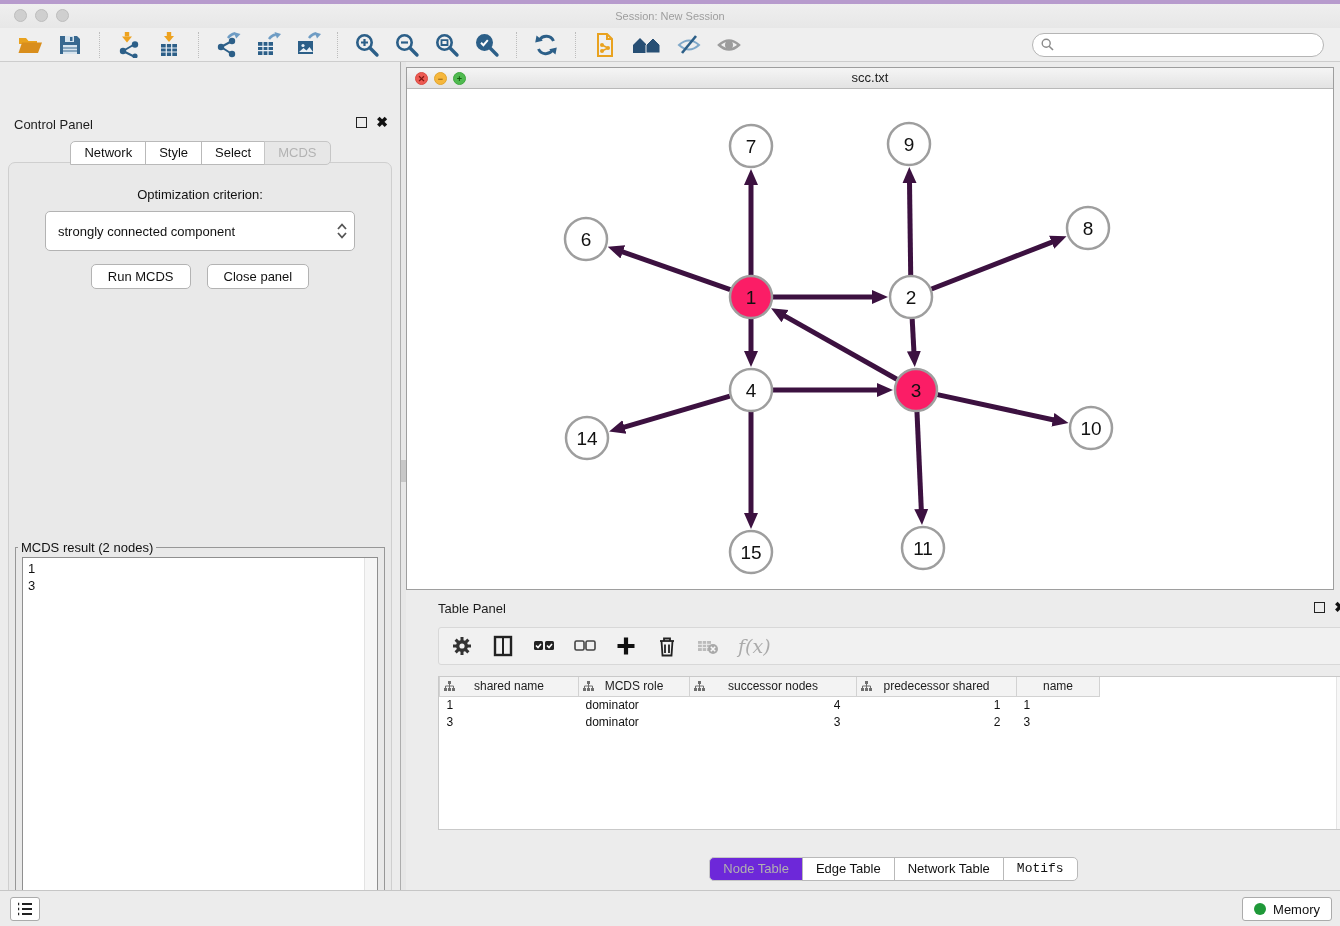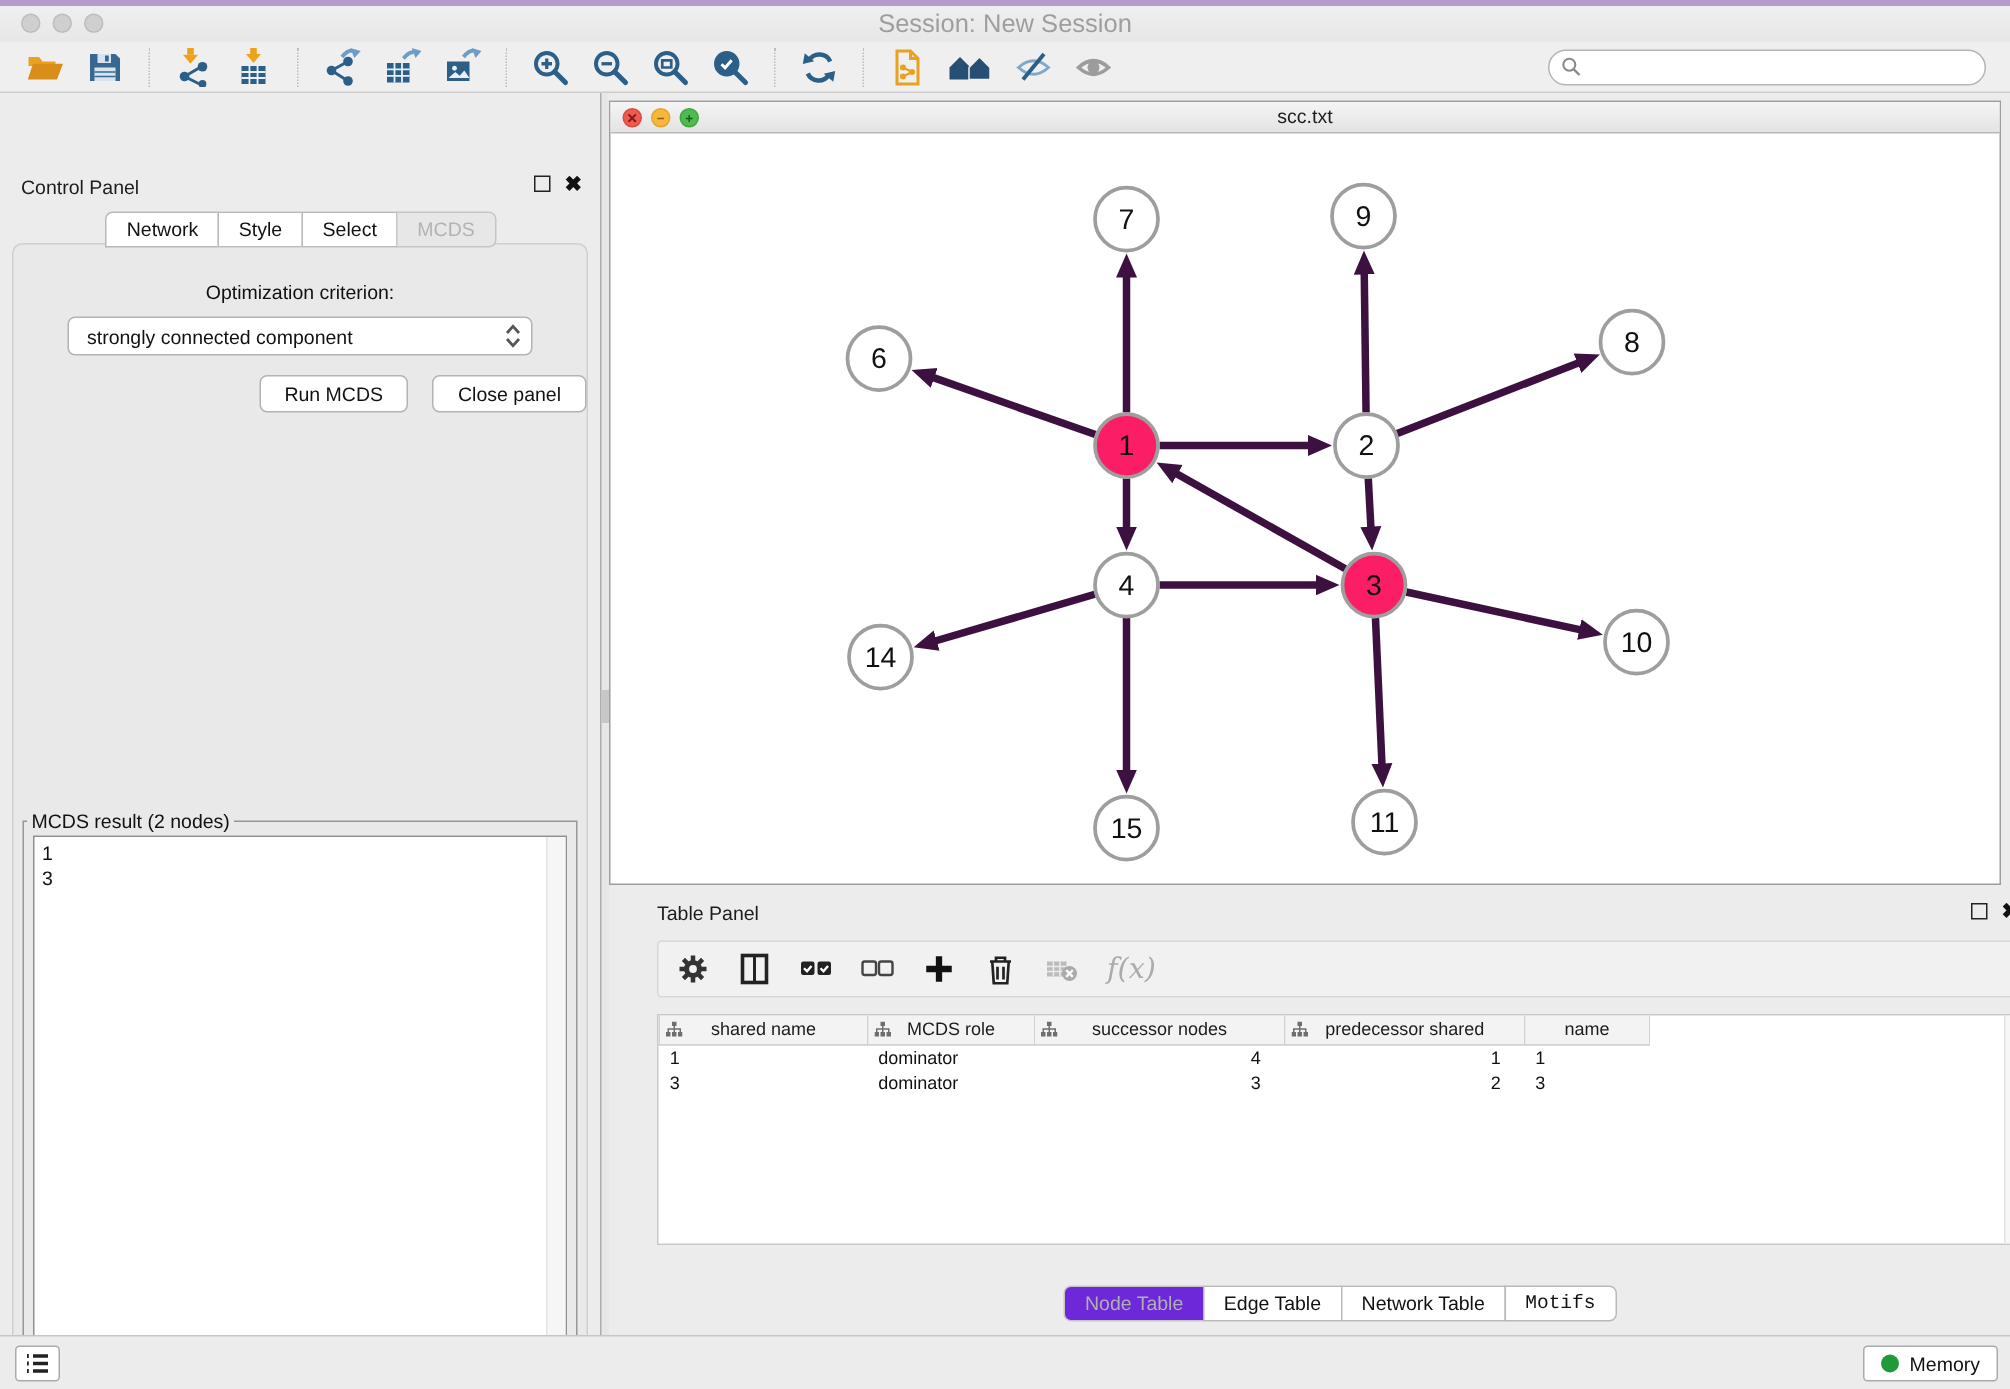--- a/index.html
+++ b/index.html
@@ -3,21 +3,21 @@
 <meta charset="utf-8">
 <style>
   * { box-sizing: border-box; margin: 0; padding: 0; }
   html,body { width:1340px; height:926px; }
   body { font-family:"Liberation Sans", sans-serif; background:#ECECEC; position:relative; overflow:hidden; }
 
   .top-strip { position:absolute; top:0; left:0; right:0; height:4px; background:#B79BCD; }
   .titlebar { position:absolute; top:4px; left:0; right:0; height:24px; background:linear-gradient(#EFEFEF,#E7E7E7); }
   .traffic { position:absolute; left:14px; top:5px; display:flex; gap:8px; }
   .tl { width:13px; height:13px; border-radius:50%; background:#CFCFCF; border:1px solid #BDBDBD; }
-  .wtitle { text-align:center; line-height:24px; font-size:17px; color:#9E9E9E; }
+  .wtitle { text-align:center; line-height:24px; font-size:11px; color:#9E9E9E; }
 
   .toolbar { position:absolute; top:28px; left:0; right:0; height:34px; background:#EFEFEF; border-bottom:1px solid #CDCDCD; display:flex; align-items:center; padding:0 10px; }
   .tbtn { background:none; border:none; margin:0 7px; padding:0; cursor:pointer; display:flex; align-items:center; }
   .tbtn svg { display:block; }
   .sep { width:1px; height:26px; border-left:1px dotted #BDBDBD; margin:0 9px; }
   .search { margin-left:auto; margin-right:6px; width:292px; height:24px; background:#fff; border:1px solid #B5B5B5; border-radius:12px; display:flex; align-items:center; padding:0 8px; }
   .search input { border:none; outline:none; flex:1; font-size:13px; background:transparent; margin-left:5px; }
 
   .control-panel { position:absolute; top:62px; left:0; width:400px; height:828px;margin-top:45px; }
   .cp-title { position:absolute; left:14px; top:10px; font-size:13px; color:#1C1C1C; }
@@ -26,23 +26,23 @@
   .close-icon { font-size:14px; font-weight:bold; color:#111; line-height:12px; }
 
   .cp-tabs { position:absolute; top:34px; left:0; right:0; display:flex; justify-content:center; z-index:2; }
   .tab { font-size:13px; padding:3px 13px 4px; background:#fff; border:1px solid #B9B9B9; margin-right:-1px; color:#111; cursor:pointer; }
   .cp-tabs .tab:first-child { border-radius:5px 0 0 0; }
   .cp-tabs .tab:last-child { border-radius:0 5px 5px 0; }
   .tab.active { background:#E7E7E7; color:#B3B3B3; border-color:#C6C6C6; }
 
   .cp-content { position:absolute; top:55px; left:8px; right:8px; bottom:12px; background:#E9E9E9; border:1px solid #CFCFCF; border-radius:7px; }
   .opt-label { text-align:center; margin-top:24px; font-size:13px; color:#111; }
-  .select { margin:9px 36px 0; height:26px; background:#fff; border:1px solid #B3B3B3; border-radius:5px; display:flex; align-items:center; padding:0 6px 0 12px; font-size:13px; color:#111; cursor:pointer; }
+  .select { margin:9px 36px 0; height:40px; background:#fff; border:1px solid #B3B3B3; border-radius:5px; display:flex; align-items:center; padding:0 6px 0 12px; font-size:13px; color:#111; cursor:pointer; }
   .select .sel-label { flex:1; }
-  .btn-row { display:flex; justify-content:flex-end; gap:16px; margin-top:13px; }
+  .btn-row { display:flex; justify-content:center; gap:16px; margin-top:13px; }
   .btn { background:#fff; border:1px solid #B3B3B3; border-radius:5px; font-size:13px; color:#111; padding:4px 16px; cursor:pointer; }
 
   .result-box { position:absolute; top:377px; left:6px; right:6px; bottom:6px; border:1px solid #979797; }
   .result-box legend { font-size:13px; color:#111; margin-left:2px; padding:0 3px; }
   .result-area { position:absolute; top:2px; left:6px; right:6px; bottom:7px; background:#fff; border:1px solid #8F8F8F; }
   .result-text { font-family:"Liberation Sans",sans-serif; font-size:13px; line-height:17px; padding:2px 5px; color:#111; }
   .vscroll { position:absolute; right:0; top:0; bottom:0; width:13px; background:#F6F6F6; border-left:1px solid #E3E3E3; }
 
   .splitter { position:absolute; left:400px; top:62px; width:6px; height:828px; background:#E7E7E7; border-left:1px solid #ADADAD; cursor:col-resize; }
   .grip { position:absolute; top:398px; left:0; width:5px; height:22px; background:#C7C7C7; }

